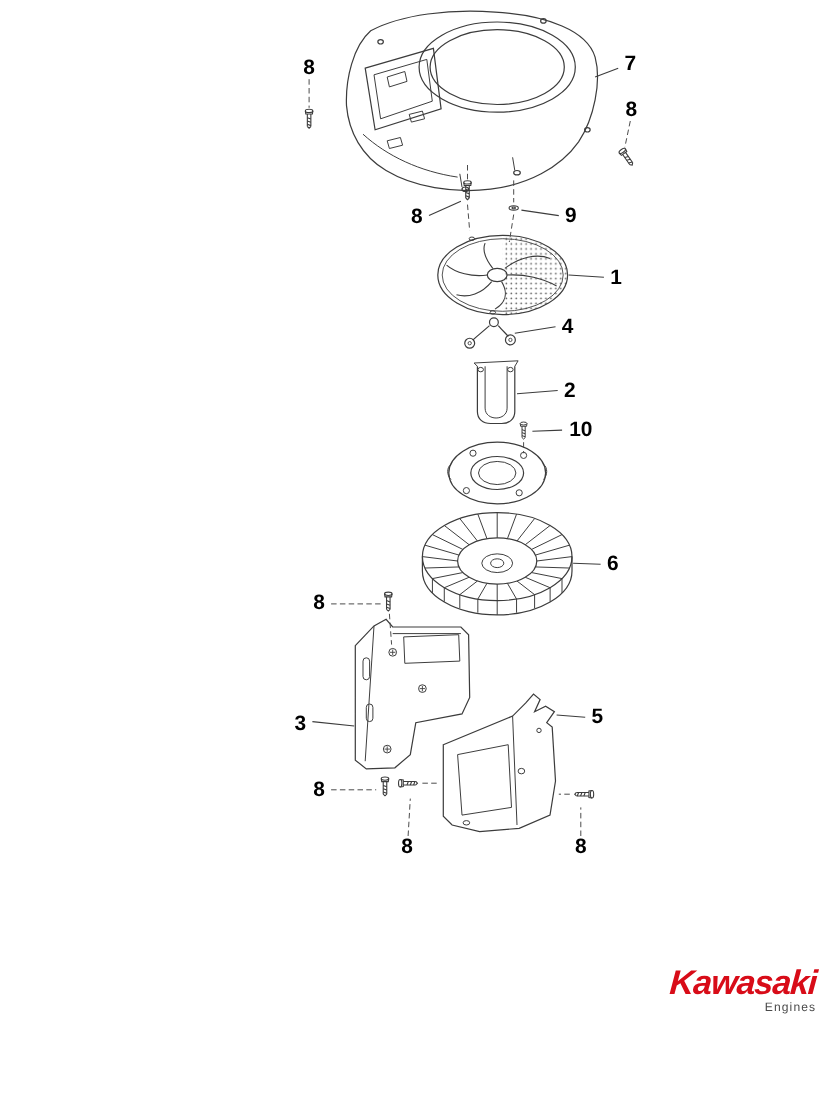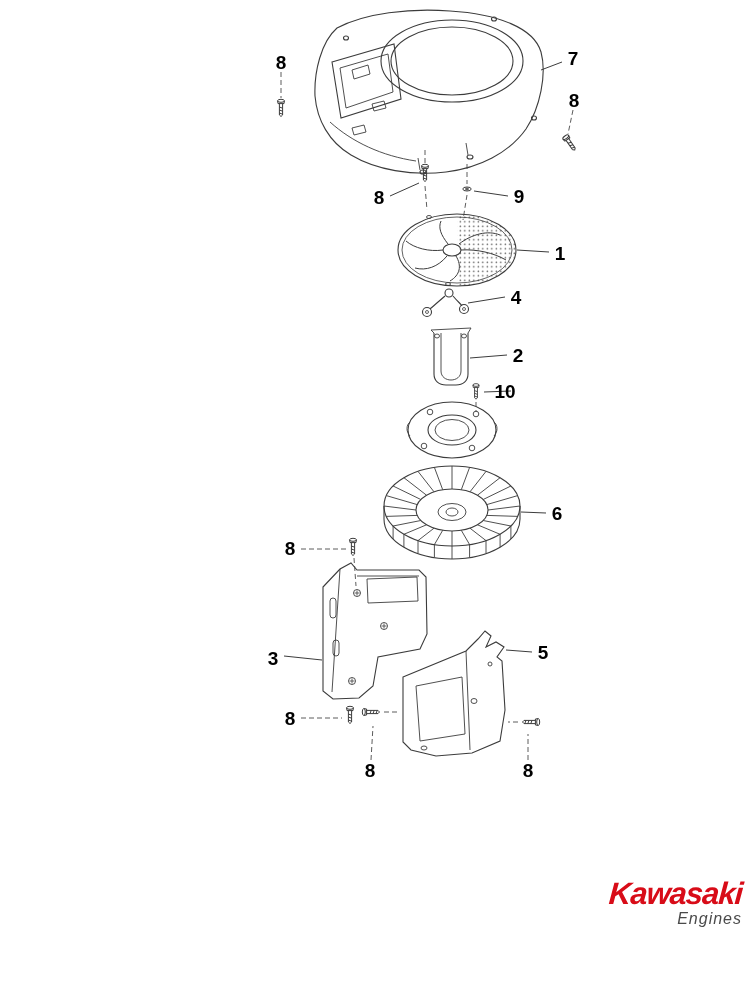--- a/index.html
+++ b/index.html
@@ -22,21 +22,21 @@
     user-select: none;
   }
   .c0  { left: 281px; top: 62px; }
   .c1  { left: 573px; top: 58px; }
   .c2  { left: 574px; top: 100px; }
   .c3  { left: 379px; top: 197px; }
   .c4  { left: 519px; top: 196px; }
   .c5  { left: 560px; top: 253px; }
   .c6  { left: 516px; top: 297px; }
   .c7  { left: 518px; top: 355px; }
-  .c8  { left: 505px; top: 391px; }
+  .c8  { left: 528px; top: 391px; }
   .c9  { left: 557px; top: 513px; }
   .c10 { left: 290px; top: 548px; }
   .c11 { left: 273px; top: 658px; }
   .c12 { left: 543px; top: 652px; }
   .c13 { left: 290px; top: 718px; }
   .c14 { left: 370px; top: 770px; }
   .c15 { left: 528px; top: 770px; }
   .logo {
     position: absolute;
     right: 7px;
@@ -49,24 +49,23 @@
     font-style: italic;
     font-weight: bold;
     font-size: 31px;
     letter-spacing: -1px;
     transform: skewX(-4deg);
     display: inline-block;
     line-height: 1;
   }
   .logo-sub {
     color: #4a4a4a;
-    font-size: 16px;
+    font-size: 11px;
     letter-spacing: 1px;
     margin-top: 1px;
-    font-style: italic;
   }
 </style>
 </head>
 <body>
 
 <div class="stage">
 
   <svg width="749" height="1000" viewBox="0 0 749 1000">
     <defs>
       <g id="screw" fill="none" stroke="#3c3c3c" stroke-width="1">

